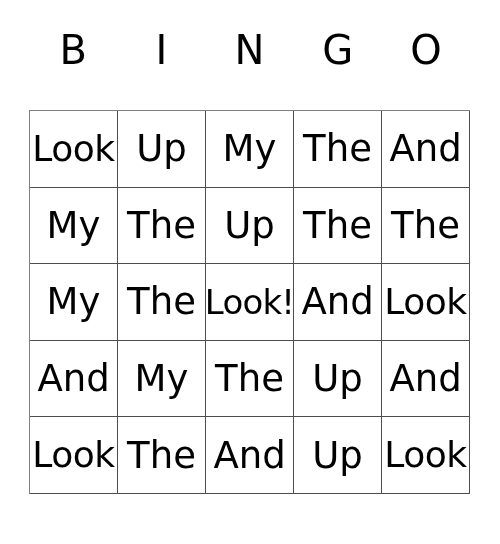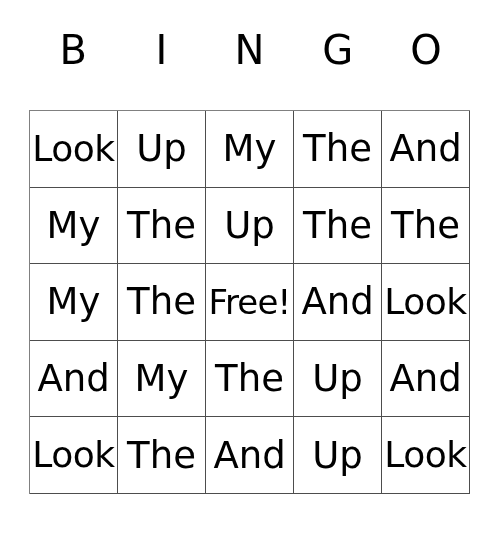--- a/index.html
+++ b/index.html
@@ -137,21 +137,21 @@
     </div>
 
     <div class="grid-row">
       <div class="cell">
           <span class="cell-text">My</span>
         </div>
       <div class="cell">
           <span class="cell-text">The</span>
         </div>
       <div class="cell">
-          <span class="cell-text w5">Free!</span>
+          <span class="cell-text w5">Look!</span>
         </div>
       <div class="cell">
           <span class="cell-text">And</span>
         </div>
       <div class="cell">
           <span class="cell-text w4">Look</span>
         </div>
     </div>
 
     <div class="grid-row">

